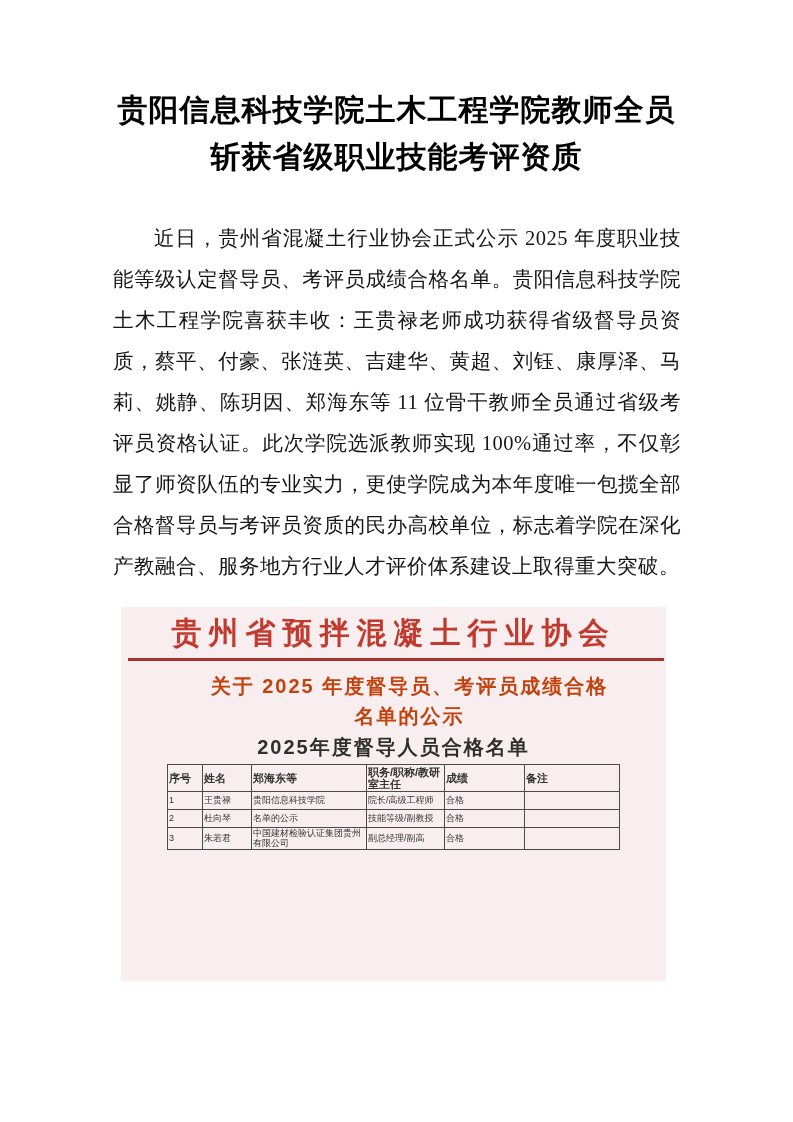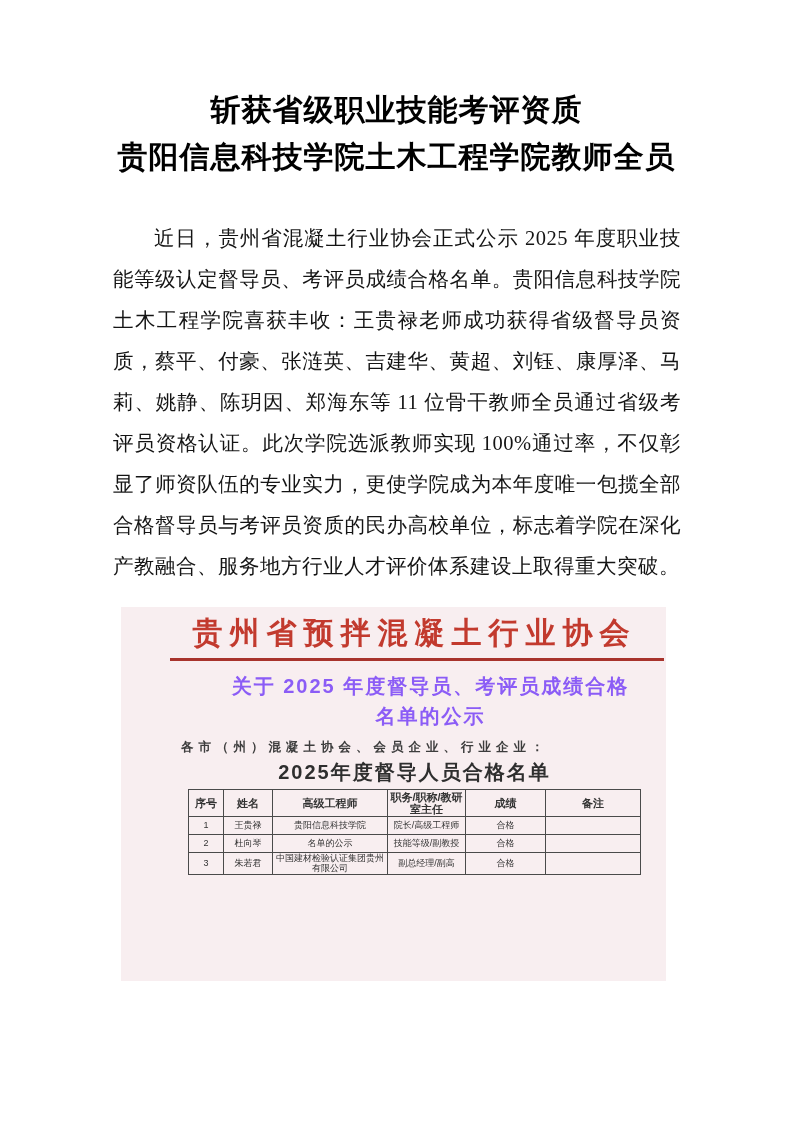--- a/index.html
+++ b/index.html
@@ -33,21 +33,20 @@
   
   .notice {
     margin: 20px 0 0 121px;
     width: 545px;
     height: 374px;
     background: var(--background-pink, #f8eef0);
     overflow: hidden;
     filter: blur(0.25px);
     font-family: "Liberation Sans", "DejaVu Sans", sans-serif;
     box-sizing: border-box;
-    padding-left: 42px;
   }
   .org {
     margin-top: 6px;
     text-align: center;
     font-size: 30px;
     font-weight: bold;
     letter-spacing: 7px;
     white-space: nowrap;
     color: var(--org-red, #c23a2e);
   }
@@ -64,21 +63,21 @@
     margin: 4px 2px 0 7px;
     background: var(--rule-red, #a8332c);
   }
   .ntitle {
     margin-top: 10px;
     text-align: center;
     font-size: 20px;
     font-weight: bold;
     line-height: 30px;
     letter-spacing: 2px;
-    color: #8b5cf6;
+    color: #c2410c;
     margin-left: 32px;
   }
   .ntitle span { display: block; }
   .salutation {
     margin: 8px 16px 0 18px;
     font-size: 12.5px;
     font-weight: bold;
     letter-spacing: 5px;
     color: #3d3d3d;
   }
@@ -101,21 +100,21 @@
     color: #2e2e2e;
   }
   table.ntable {
     margin: 3px auto 0;
     width: 452px;
     border-collapse: collapse;
     table-layout: fixed;
   }
   .ntable th, .ntable td {
     border: 1px solid #4a4a4a;
-    text-align: center;
+    text-align: left;
     vertical-align: middle;
     padding: 1px;
     word-break: break-all;
     color: #333333;
   }
   .ntable th {
     font-size: 11px;
     line-height: 12px;
     font-weight: bold;
     height: 20px;
@@ -125,49 +124,48 @@
     line-height: 9.5px;
     height: 15px;
   }
 </style>
 </head>
 <body>
 
 <div class="page">
 
   <h1 class="doc-title">
+    <span class="tline">贵阳信息科技学院土木工程学院教师全员</span>
     <span class="tline">斩获省级职业技能考评资质</span>
-    <span class="tline">贵阳信息科技学院土木工程学院教师全员</span>
   </h1>
 
   <p class="doc-body">近日，贵州省混凝土行业协会正式公示 2025 年度职业技能等级认定督导员、考评员成绩合格名单。贵阳信息科技学院土木工程学院喜获丰收：王贵禄老师成功获得省级督导员资质，蔡平、付豪、张涟英、吉建华、黄超、刘钰、康厚泽、马莉、姚静、陈玥因、郑海东等 11 位骨干教师全员通过省级考评员资格认证。此次学院选派教师实现 100%通过率，不仅彰显了师资队伍的专业实力，更使学院成为本年度唯一包揽全部合格督导员与考评员资质的民办高校单位，标志着学院在深化产教融合、服务地方行业人才评价体系建设上取得重大突破。</p>
 
   <div class="notice">
     <div class="org">贵州省预拌混凝土行业协会</div>
     <div class="rule"></div>
     <div class="ntitle">
       <span>关于 2025 年度督导员、考评员成绩合格</span>
       <span>名单的公示</span>
     </div>
-    <div class="salutation">各市（州）混凝土协会、会员企业、行业企业：</div>
     <div class="ttitle">2025年度督导人员合格名单</div>
     <table class="ntable">
       <colgroup>
         <col style="width:35px">
           <col style="width:49px">
           <col style="width:115px">
         <col style="width:78px">
           <col style="width:80px">
           <col style="width:95px">
       </colgroup>
       <tbody>
           <tr>
             <th>序号</th>
             <th>姓名</th>
-            <th>高级工程师</th>
+            <th>郑海东等</th>
             <th>职务/职称/教研室主任</th>
             <th>成绩</th>
             <th>备注</th>
           </tr>
           <tr>
             <td>1</td>
             <td>王贵禄</td>
             <td>贵阳信息科技学院</td>
             <td>院长/高级工程师</td>
             <td>合格</td>

